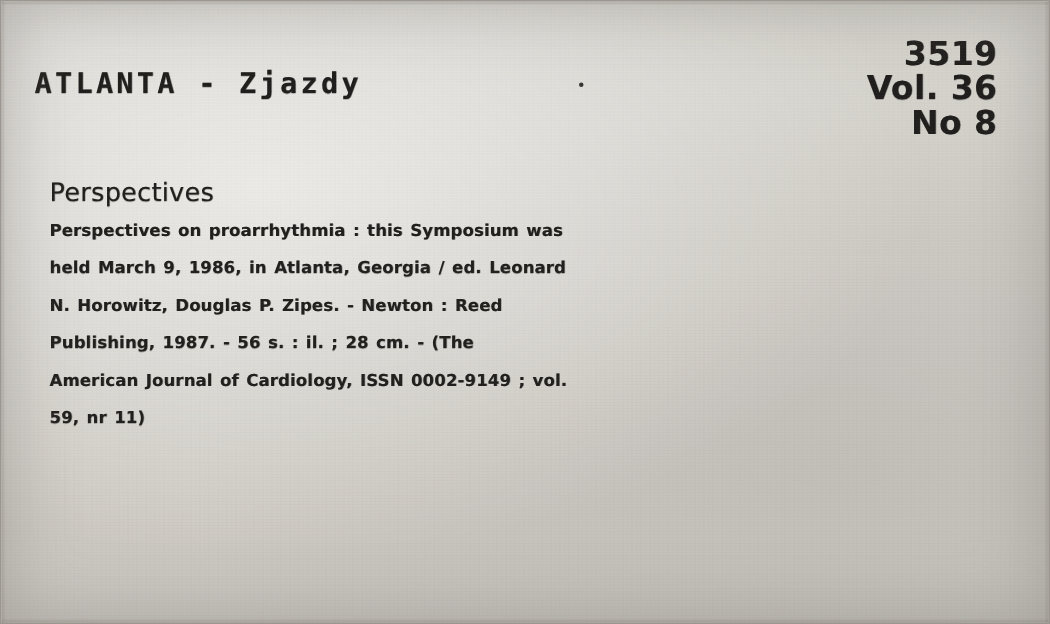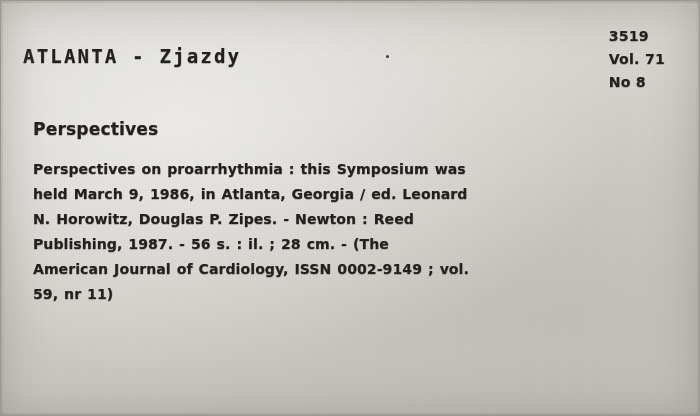--- a/index.html
+++ b/index.html
@@ -66,22 +66,22 @@
     top: 20px;
     font-size: 19px;
     letter-spacing: 2.2px;
     white-space: nowrap;
   }
 
   #ref-block {
     position: absolute;
     right: 36px;
     top: 0;
-    text-align: left;
-    font-size: 14px;
+    text-align: right;
+    font-size: 22px;
     line-height: 23px;
     font-family: "DejaVu Sans", sans-serif;
     font-weight: bold;
     letter-spacing: 0.3px;
   }
   #ref-block div { white-space: nowrap; }
 
   #dot {
     position: absolute;
     left: 385px;
@@ -95,29 +95,29 @@
   
   #entry {
     position: absolute;
     left: 32px;
     top: 118px;
     width: 640px;
   }
 
   #entry-title {
     font-family: "DejaVu Sans", sans-serif;
-    font-weight: bold;
+    font-weight: normal;
     font-size: 17px;
     letter-spacing: 0.2px;
-    margin-bottom: 18px;
+    margin-bottom: 2px;
   }
 
   #entry-body {
     font-family: "DejaVu Sans", sans-serif;
-    font-size: 14px;
+    font-size: 11px;
     line-height: 25px;
     letter-spacing: 0.1px;
     white-space: pre-wrap;
     word-spacing: 1px;
   }
 
   
   .wear {
     position: absolute;
     pointer-events: none;
@@ -129,21 +129,21 @@
 
 <div id="card">
 
   <div id="header-row">
     <div id="heading" class="ink">ATLANTA - Zjazdy</div>
 
     <div id="dot"></div>
 
     <div id="ref-block" class="ink">
       <div>3519</div>
-      <div>Vol. 71</div>
+      <div>Vol. 36</div>
       <div>No 8</div>
     </div>
   </div>
 
   <div id="entry">
     <div id="entry-title" class="ink">Perspectives</div>
     <div id="entry-body" class="ink">Perspectives on proarrhythmia : this Symposium was
 held March 9, 1986, in Atlanta, Georgia / ed. Leonard
 N. Horowitz, Douglas P. Zipes. - Newton : Reed
 Publishing, 1987. - 56 s. : il. ; 28 cm. - (The

